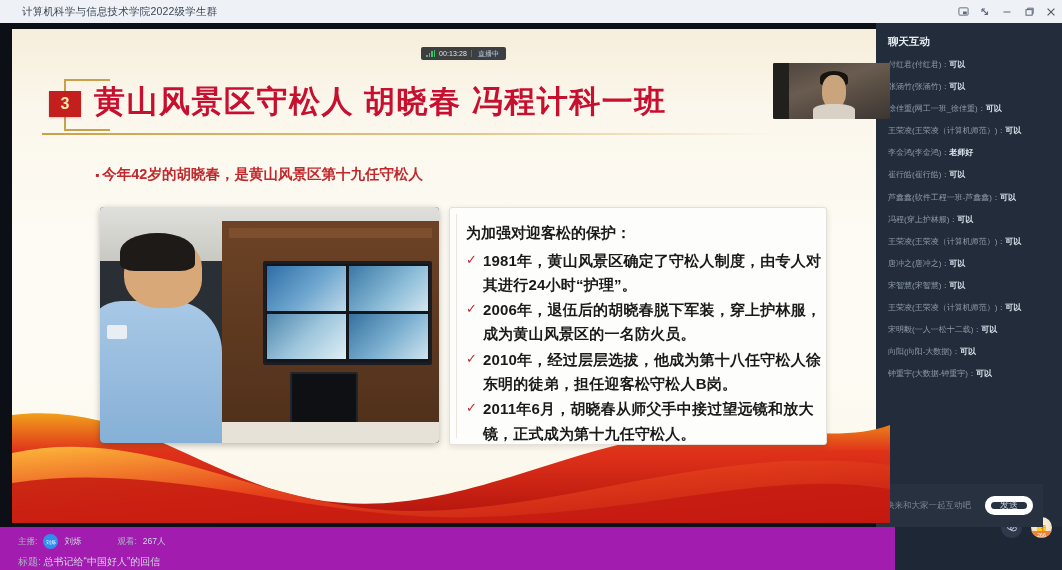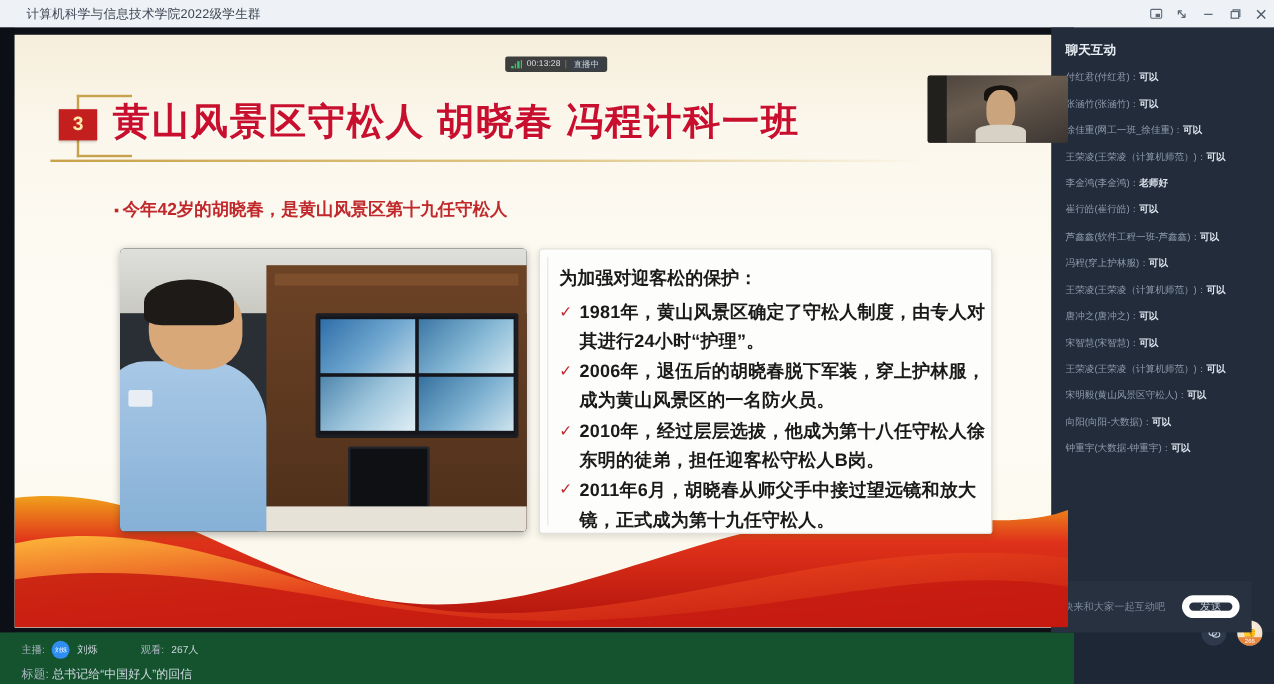--- a/index.html
+++ b/index.html
@@ -190,21 +190,21 @@
     position:absolute; left:0; bottom:0; width:167px; height:43px;
     background:#27313f; display:flex; align-items:center; padding:0 10px;
   }
   .chat-ph{ font-size:8.5px; color:#7a8799; flex:1;}
   .send-btn{
     height:19px; padding:0 9px; border-radius:10px; border:6px solid #ffffff;
     color:#c9d3de; font-size:9px; display:flex; align-items:center;
   }
 
   
-  .botbar{ position:absolute; left:0; bottom:0; width:895px; height:43px; background:#14532d; padding:7px 0 0 18px;}
+  .botbar{ position:absolute; left:0; bottom:0; width:895px; height:43px; background:#a21caf; padding:7px 0 0 18px;}
   .bb-r1{ display:flex; align-items:center; gap:6px; font-size:8.5px; color:#cfd7e1; margin-bottom:6px;}
   .bb-avatar{ width:15px;height:15px;border-radius:50%;background:#2f8ef0;color:#fff;font-size:5px;
     display:flex;align-items:center;justify-content:center;}
   .bb-gap{ width:24px; }
   .bb-r2{ font-size:10px; color:#cfd7e1;}
   .bb-lbl{ color:#aab4c1; }
 </style>
 </head>
 <body>
 
@@ -367,21 +367,21 @@
         <div class="msg"><span>徐佳重(网工一班_徐佳重)：</span><span class="body">可以</span></div>
         <div class="msg"><span>王荣凌(王荣凌（计算机师范）)：</span><span class="body">可以</span></div>
         <div class="msg"><span>李金鸿(李金鸿)：</span><span class="body">老师好</span></div>
         <div class="msg"><span>崔行皓(崔行皓)：</span><span class="body">可以</span></div>
         <div class="msg"><span>芦鑫鑫(软件工程一班-芦鑫鑫)：</span><span class="body">可以</span></div>
         <div class="msg"><span>冯程(穿上护林服)：</span><span class="body">可以</span></div>
         <div class="msg"><span>王荣凌(王荣凌（计算机师范）)：</span><span class="body">可以</span></div>
         <div class="msg"><span>唐冲之(唐冲之)：</span><span class="body">可以</span></div>
         <div class="msg"><span>宋智慧(宋智慧)：</span><span class="body">可以</span></div>
         <div class="msg"><span>王荣凌(王荣凌（计算机师范）)：</span><span class="body">可以</span></div>
-        <div class="msg"><span>宋明毅(黄山风景区守松人)：</span><span class="body">可以</span></div>
+        <div class="msg"><span>宋明毅(一人一松十二载)：</span><span class="body">可以</span></div>
         <div class="msg"><span>向阳(向阳-大数据)：</span><span class="body">可以</span></div>
         <div class="msg"><span>钟重宇(大数据-钟重宇)：</span><span class="body">可以</span></div>
       </div>
 
     <div class="chat-actions">
       <div class="ca-btn">
         <svg width="12" height="12" viewBox="0 0 14 14">
             <ellipse cx="5.4" cy="6.2" rx="3.6" ry="2.6" fill="none" stroke="#c6d0dc" stroke-width="1.1"></ellipse>
             <ellipse cx="8.6" cy="7.8" rx="3.6" ry="2.6" fill="none" stroke="#c6d0dc" stroke-width="1.1"></ellipse>
           </svg>

